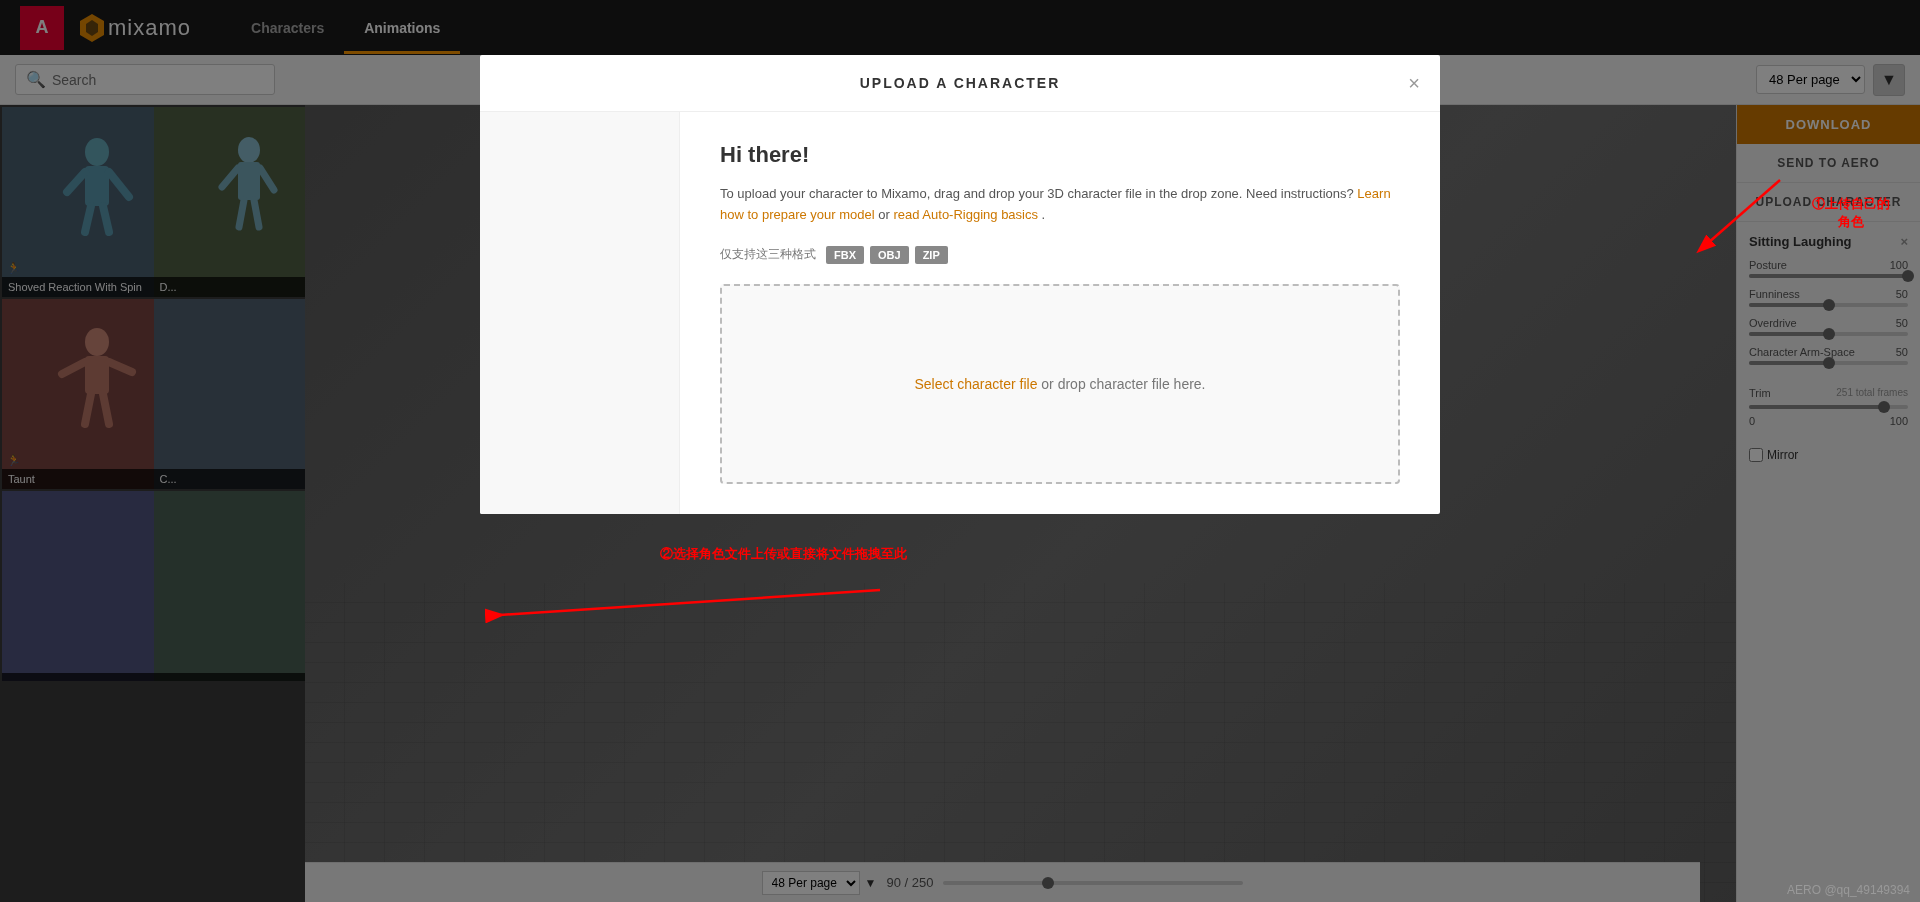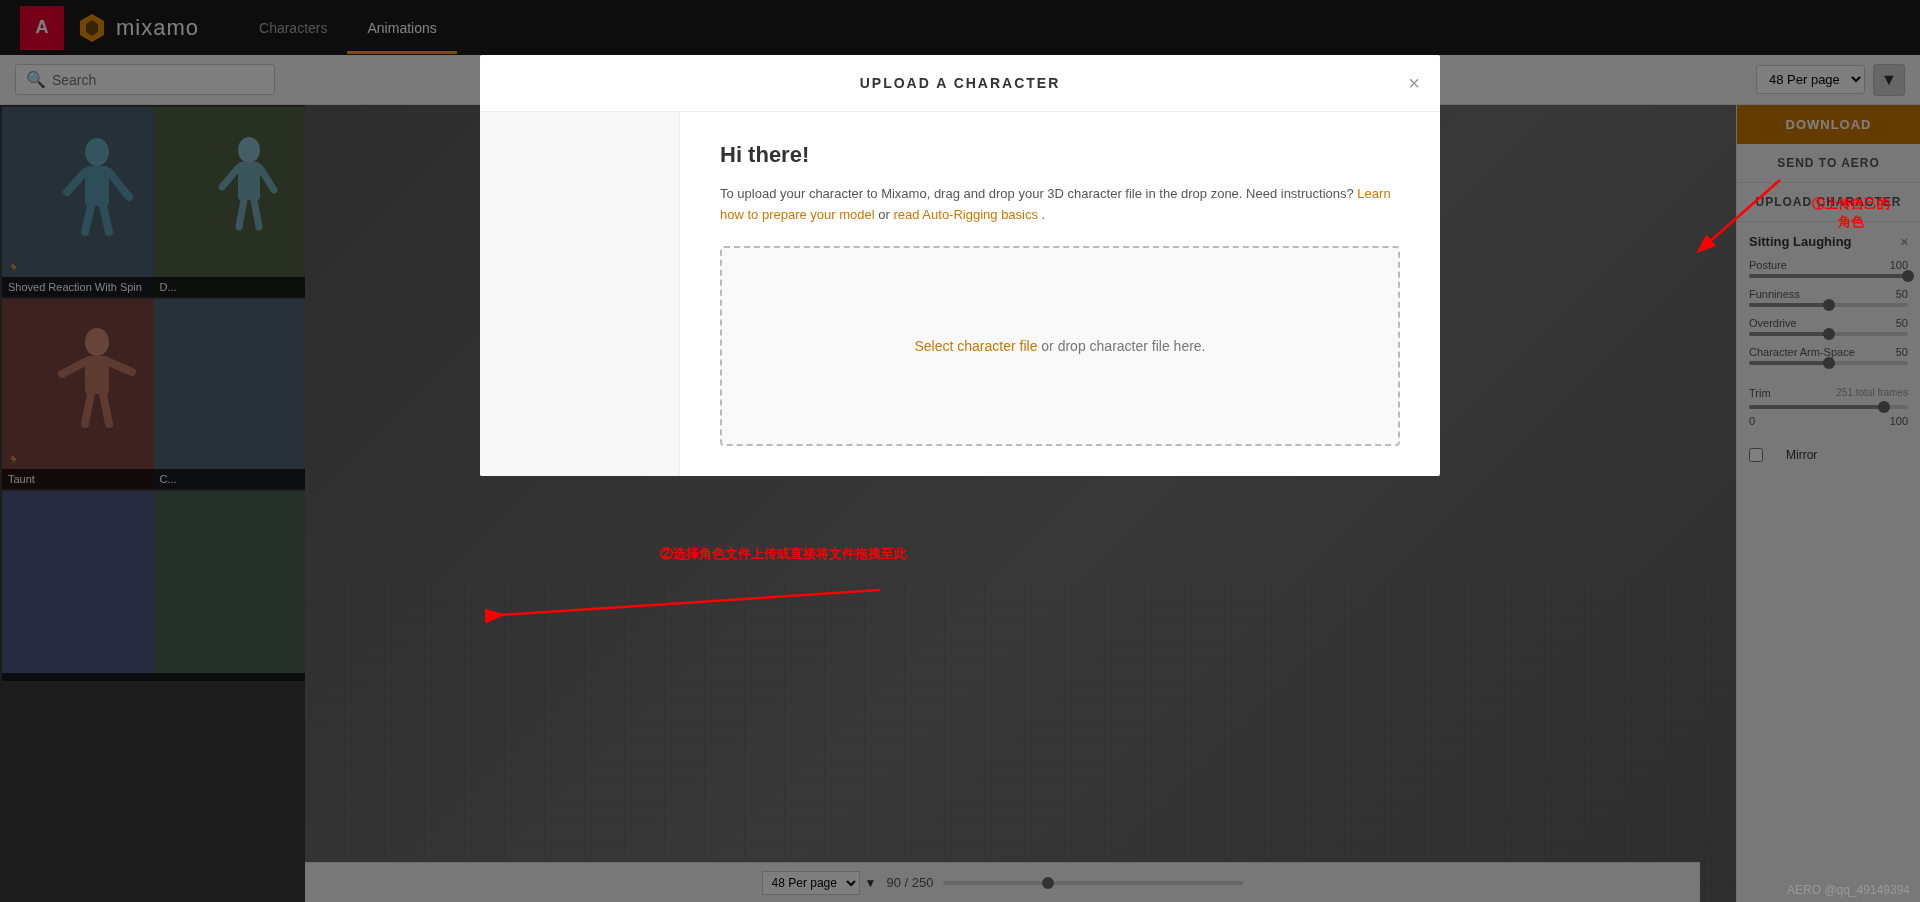--- a/index.html
+++ b/index.html
@@ -16,30 +16,30 @@
       z-index: 10;
     }
     .adobe-logo {
       width: 44px; height: 44px;
       background: #e03;
       display: flex; align-items: center; justify-content: center;
       color: white; font-weight: bold; font-size: 18px; margin-right: 12px;
       flex-shrink: 0;
     }
     .mixamo-logo {
-      display: flex; align-items: center; gap: 8px; margin-right: 40px;
+      display: flex; align-items: center; margin-right: 40px;
     }
     .mixamo-icon {
       width: 32px; height: 32px;
     }
     .mixamo-text {
       color: white; font-size: 22px; font-weight: 300; letter-spacing: 1px;
     }
     .nav-links {
-      display: flex; gap: 0;
+      display: flex; gap: 0; font-weight: bold;
     }
     .nav-link {
       color: #aaa; text-decoration: none; padding: 18px 20px;
       font-size: 14px; cursor: pointer;
       position: relative;
     }
     .nav-link.active {
       color: white;
     }
     .nav-link.active::after {
@@ -167,21 +167,21 @@
     }
     .slider-fill {
       height: 100%; background: #888; border-radius: 2px;
     }
     .slider-thumb {
       width: 12px; height: 12px; background: #666; border-radius: 50%;
       position: absolute; top: -4px; transform: translateX(-50%);
     }
     .trim-section { padding: 0 12px 10px; }
     .trim-sub { font-size: 10px; color: #999; }
-    .mirror-row { padding: 8px 12px; display: flex; align-items: flex-end; gap: 23px; font-size: 12px; }
+    .mirror-row { padding: 8px 12px; display: flex; align-items: flex-end; gap: 4px; font-size: 12px; }
     .mirror-row input { width: 14px; height: 14px; }
 
     
     .center-area {
       flex: 1;
       background: #666;
       position: relative;
       overflow: hidden;
     }
     .center-bg {
@@ -509,20 +509,26 @@
       <div class="modal-left"></div>
       <div class="modal-right">
         <div class="modal-greeting">Hi there!</div>
         <p class="modal-desc">
           <span>To upload your character to Mixamo, drag and drop your 3D character file in the drop zone. Need instructions?</span>
           <a class="modal-link">Learn how to prepare your model</a>
           <span> or </span>
           <a class="modal-link">read Auto-Rigging basics</a>
           <span>.</span>
         </p>
+        <div class="format-badges">
+          <span class="format-label">仅支持这三种格式</span>
+          <span class="badge">FBX</span>
+          <span class="badge">OBJ</span>
+          <span class="badge">ZIP</span>
+        </div>
         <div class="drop-zone">
           <span class="drop-zone-text">
             <a class="drop-zone-link">Select character file</a><span> or drop character file here.</span>
           </span>
         </div>
       </div>
     </div>
   </div>
 
   <svg class="arrow-svg" width="200" height="150" style="position:absolute; right:60px; top:170px;">

